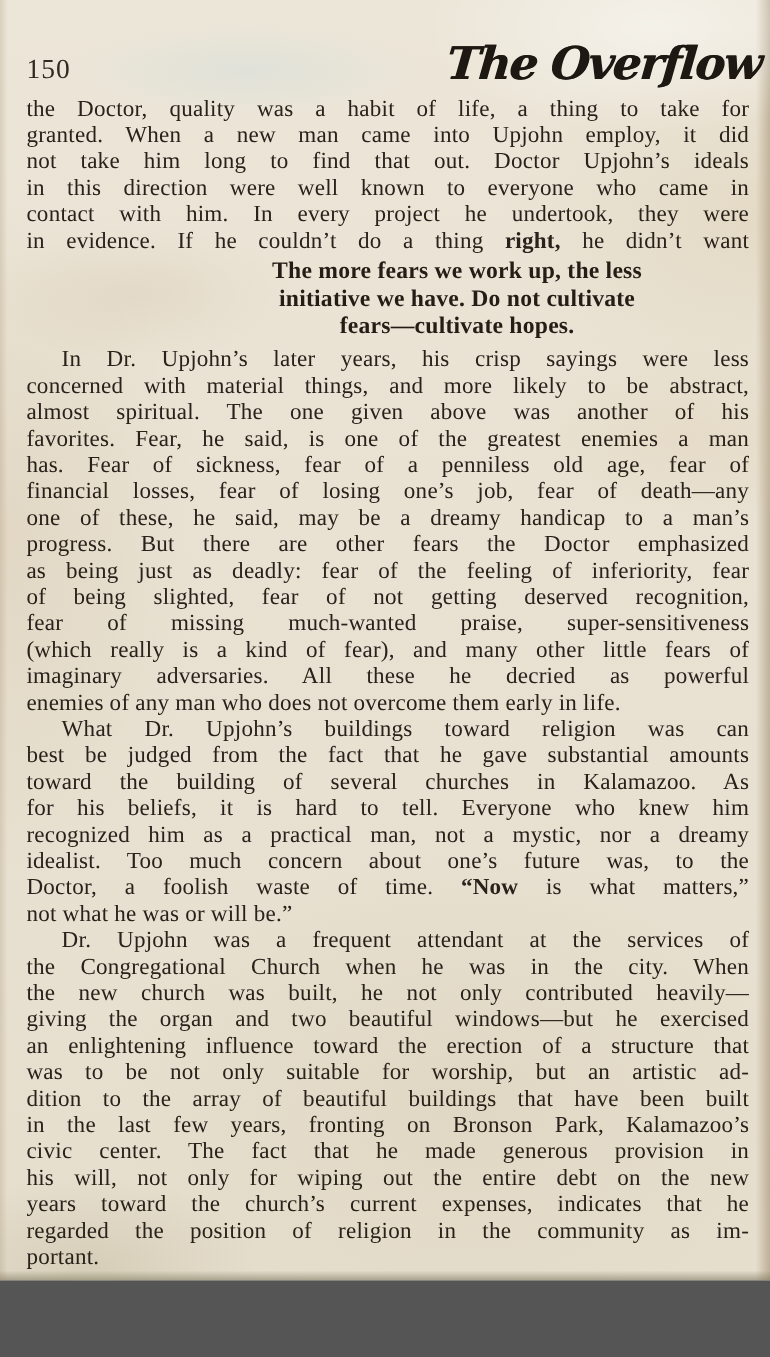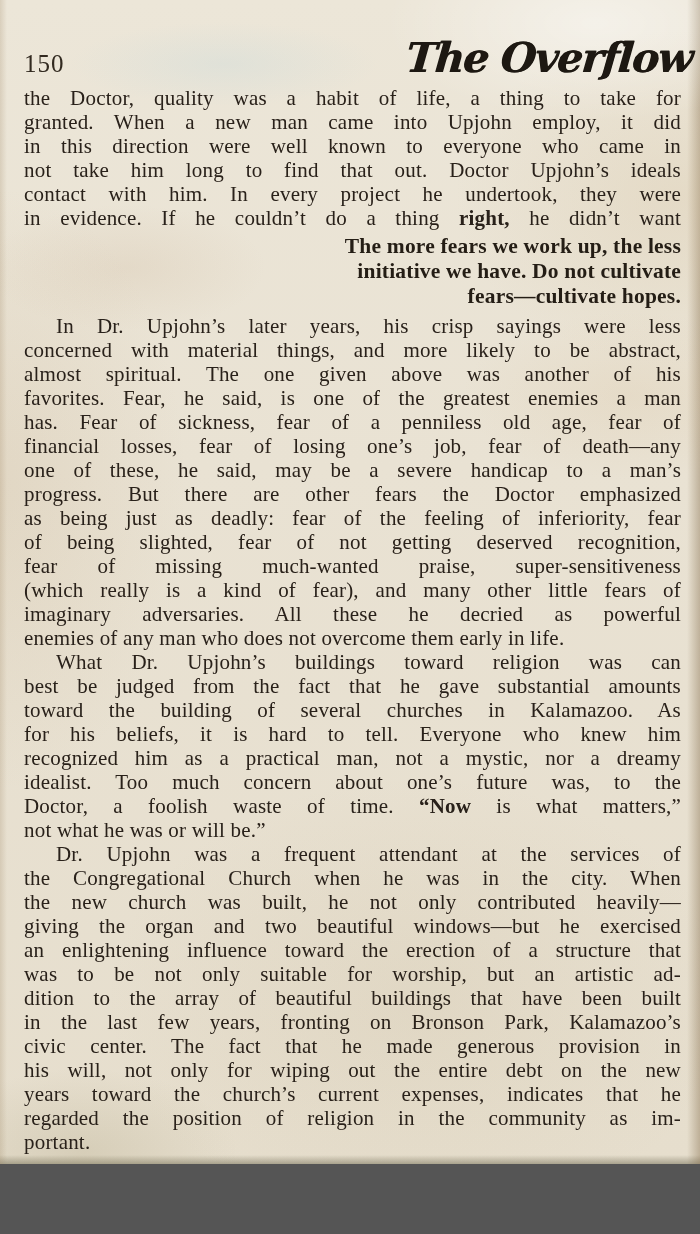--- a/index.html
+++ b/index.html
@@ -44,55 +44,55 @@
   }
   .ln  { text-align:justify; text-align-last:justify; height:24px; }
   .ind { text-indent:32px; }
   .pl  { text-align-last:left; }
   .ln b { font-weight:bold; }
   .quote {
     margin:4px 0 5px 126px;
     font-weight:bold; font-size:21.5px; line-height:25px;
     letter-spacing:0.2px; color:#241d15;
   }
-  .qln { text-align:right; }
+  .qln { text-align:center; }
 </style>
 </head>
 <body>
 
 <div class="page">
 
   <div class="pagenum">150</div>
   <div class="logo">The Overflow</div>
 
   <div class="bodytext">
 
     <div>
       <div class="ln">the Doctor, quality was a habit of life, a thing to take for</div>
       <div class="ln">granted.  When a new man came into Upjohn employ, it did</div>
+      <div class="ln">not take him long to find that out.  Doctor Upjohn’s ideals</div>
       <div class="ln">in this direction were well known to everyone who came in</div>
-      <div class="ln">not take him long to find that out.  Doctor Upjohn’s ideals</div>
       <div class="ln">contact with him.  In every project he undertook, they were</div>
       <div class="ln"><span>in evidence.  If he couldn’t do a thing </span><b>right,</b><span> he didn’t want</span></div>
     </div>
 
     <div class="quote">
       <div class="qln">The more fears we work up, the less</div>
       <div class="qln">initiative we have.  Do not cultivate</div>
       <div class="qln">fears—cultivate hopes.</div>
     </div>
 
     <div>
       <div class="ln ind">In Dr. Upjohn’s later years, his crisp sayings were less</div>
       <div class="ln">concerned with material things, and more likely to be abstract,</div>
       <div class="ln">almost spiritual.  The one given above was another of his</div>
       <div class="ln">favorites.  Fear, he said, is one of the greatest enemies a man</div>
       <div class="ln">has.  Fear of sickness, fear of a penniless old age, fear of</div>
       <div class="ln">financial losses, fear of losing one’s job, fear of death—any</div>
-      <div class="ln">one of these, he said, may be a severe handicap to a man’s</div>
+      <div class="ln">one of these, he said, may be a dreamy handicap to a man’s</div>
       <div class="ln">progress.  But there are other fears the Doctor emphasized</div>
       <div class="ln">as being just as deadly: fear of the feeling of inferiority, fear</div>
       <div class="ln">of being slighted, fear of not getting deserved recognition,</div>
       <div class="ln">fear of missing much-wanted praise, super-sensitiveness</div>
       <div class="ln">(which really is a kind of fear), and many other little fears of</div>
       <div class="ln">imaginary adversaries.  All these he decried as powerful</div>
       <div class="ln pl">enemies of any man who does not overcome them early in life.</div>
     </div>
 
     <div>

